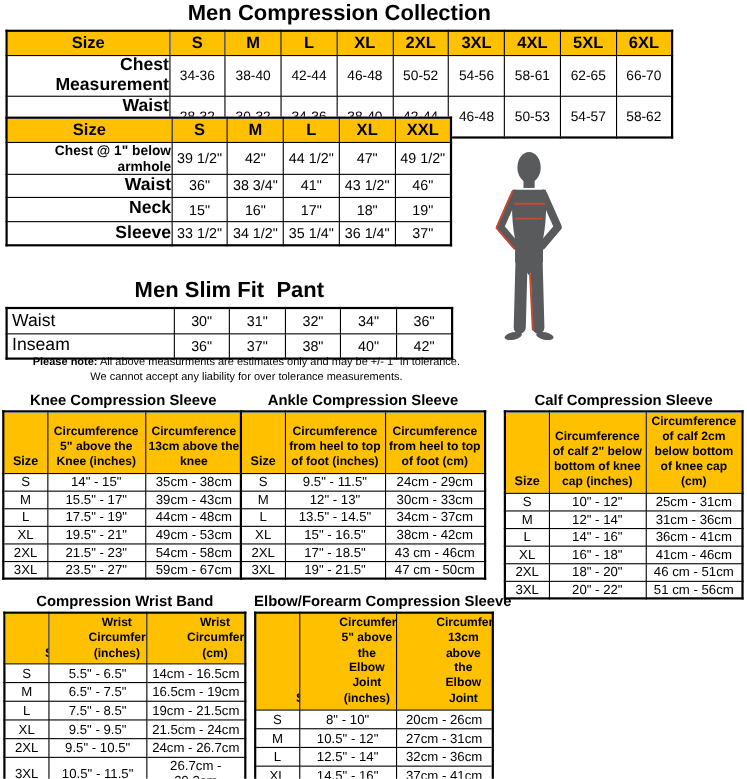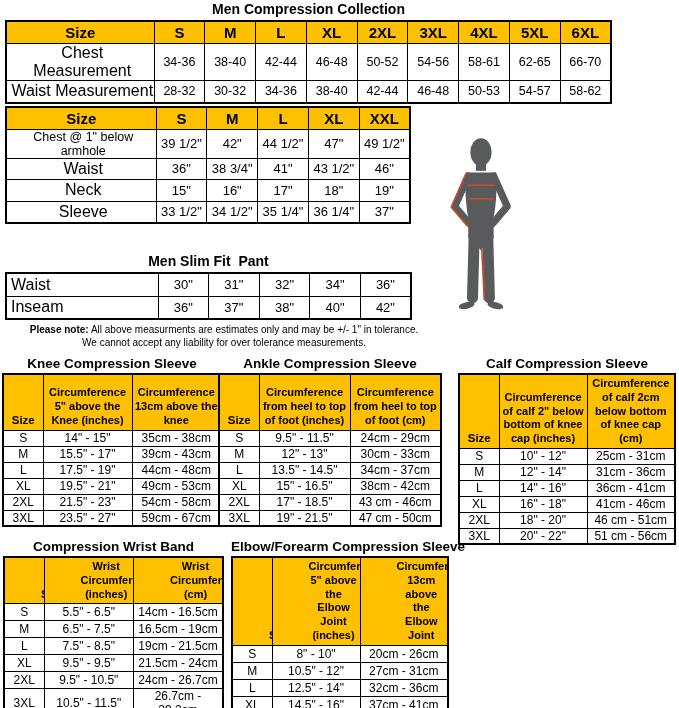--- a/index.html
+++ b/index.html
@@ -8,30 +8,30 @@
     --fig-body:#595A5C;
     --fig-accent:#C84B2F;
     --text:#000000;
     --bg:#FFFFFF;
   }
   *{box-sizing:border-box;margin:0;padding:0;}
   body{background:#fff;font-family:"Liberation Sans",sans-serif;color:var(--text);}
   #canvas{position:relative;width:679px;height:708px;background:var(--bg);overflow:hidden;}
   .sec{position:absolute;}
   .title{font-weight:bold;text-align:center;white-space:pre;}
-  .title.big{font-size:14px;margin-bottom:3px;text-align:center;}
+  .title.big{font-size:20px;margin-bottom:3px;text-align:center;}
   .title.small{font-size:13.5px;margin-bottom:2px;}
 
   table{border-collapse:collapse;table-layout:fixed;width:100%;background:#fff;border:2px solid var(--border);}
   th,td{border:1px solid var(--border);overflow:hidden;}
   thead th{background:var(--header-bg);font-weight:bold;text-align:center;}
 
   
   .bigtbl thead th{font-size:15px;height:22px;}
-  .bigtbl tbody th{font-weight:normal;text-align:center;font-size:16px;padding-left:4px;}
+  .bigtbl tbody th{font-weight:bold;text-align:right;font-size:16px;padding-left:4px;}
   .bigtbl tbody td{text-align:center;}
   .t-compression thead th:first-child{width:148px;}
   .t-compression tbody tr{height:23px;}
   .t-compression tbody td{font-size:12.5px;}
   .t-slimfit thead th:first-child{width:150px;}
   .t-slimfit tbody tr{height:21.5px;}
   .t-slimfit tbody td{font-size:13px;}
   .t-slimfit tbody tr:first-child th{font-size:12.5px;}
   .t-pant tbody tr{height:23px;}
   .t-pant tbody th{width:152px;font-weight:normal;text-align:left;font-size:16px;padding-left:4px;}

